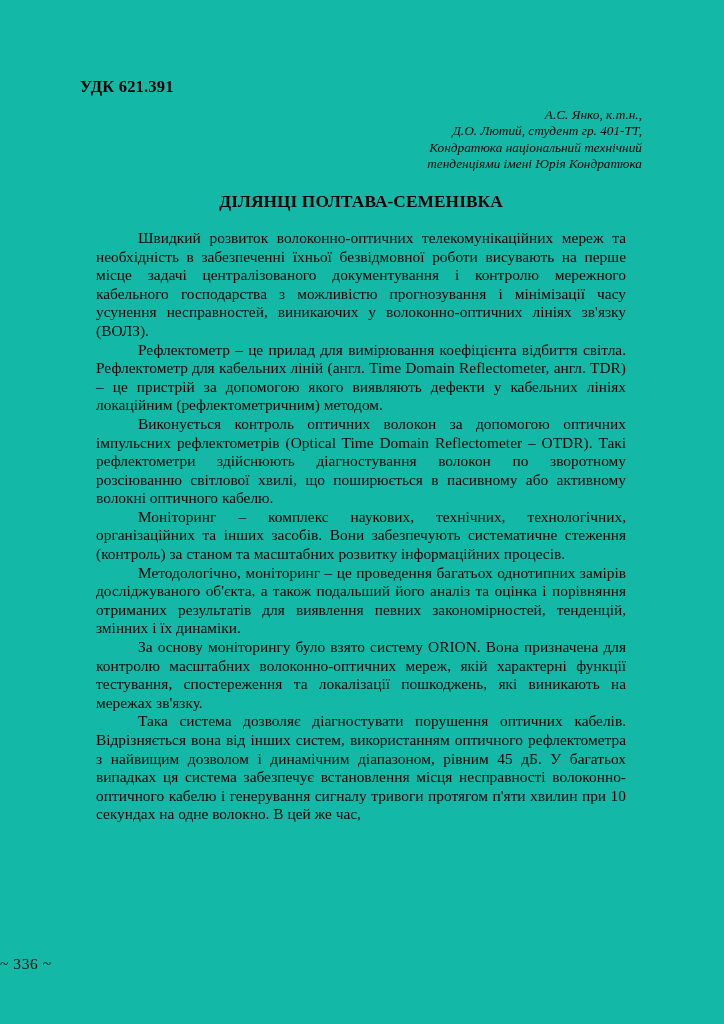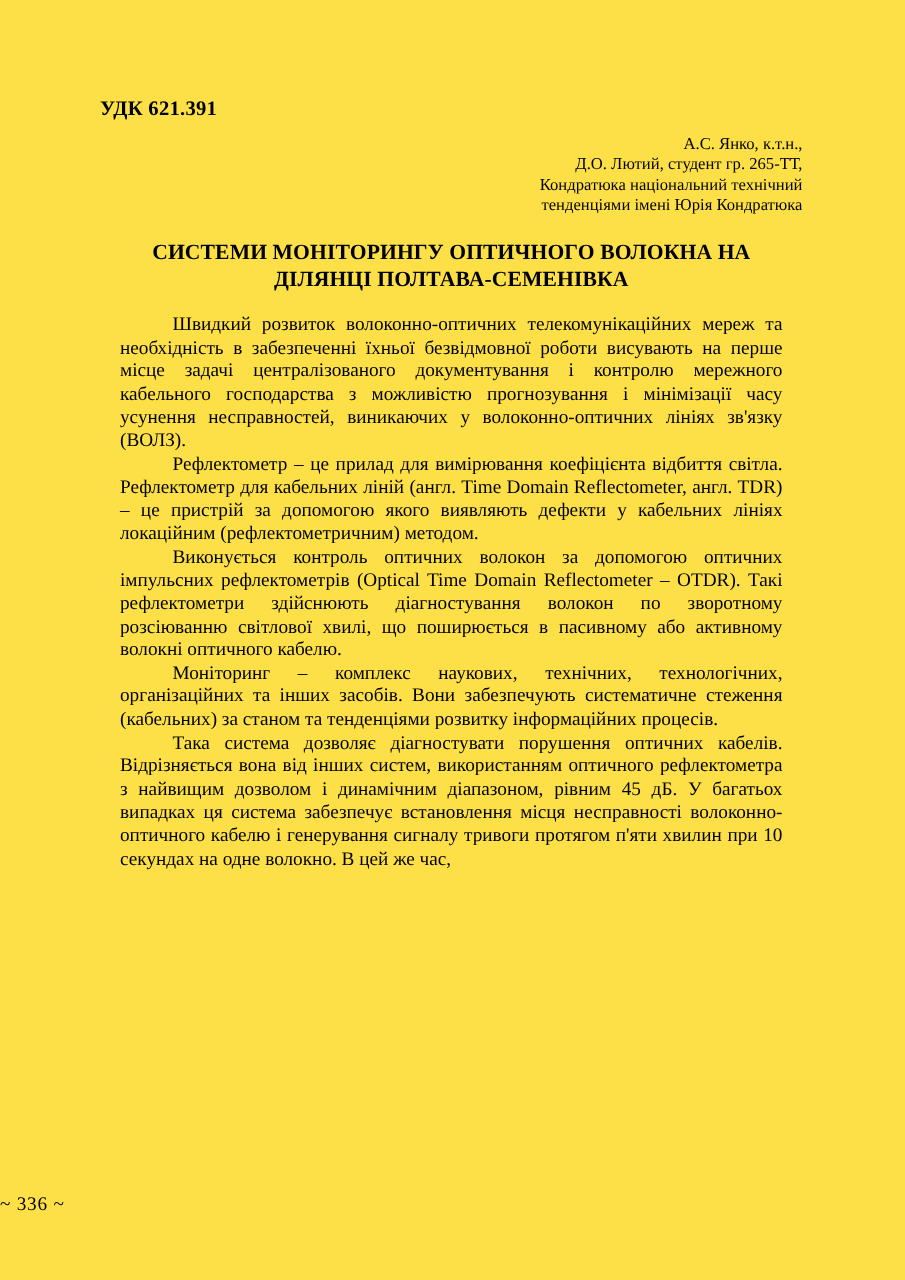--- a/index.html
+++ b/index.html
@@ -16,41 +16,42 @@
     color: #000000;
     -webkit-font-smoothing: antialiased;
   }
 
   .page {
     position: relative;
     width: 724px;
     height: 1024px;
     box-sizing: border-box;
     padding: 0;
-    background: #fde047;
+    background: #14b8a6;
   }
 
   .content {
     position: absolute;
     left: 80px;
     top: 78px;
     width: 562px;
   }
 
   
   .udk {
     font-size: 16.5px;
     font-weight: bold;
     line-height: 1.15;
     letter-spacing: 0.2px;
     margin: 0 0 10px 0;
   }
 
   .byline {
     text-align: right;
+    font-style: italic;
     font-size: 13.3px;
     line-height: 16.5px;
     margin: 0 0 2px 0;
   }
   .byline-line { display: block; white-space: nowrap; }
 
   
   .doc-title {
     margin: 18px 0 10px 0;
     text-align: center;
@@ -91,35 +92,36 @@
 <body>
 
 <div class="page">
 
   <div class="content">
 
     <div class="udk">УДК 621.391</div>
 
     <div class="byline">
       <span class="byline-line">А.С. Янко, к.т.н.,</span>
-      <span class="byline-line">Д.О. Лютий, студент гр. 265-ТТ,</span>
+      <span class="byline-line">Д.О. Лютий, студент гр. 401-ТТ,</span>
       <span class="byline-line">Кондратюка національний технічний</span>
       <span class="byline-line">тенденціями імені Юрія Кондратюка</span>
     </div>
 
     <h1 class="doc-title">
-      <span class="title-line">СИСТЕМИ МОНІТОРИНГУ ОПТИЧНОГО ВОЛОКНА НА</span>
       <span class="title-line">ДІЛЯНЦІ ПОЛТАВА-СЕМЕНІВКА</span>
     </h1>
 
     <div class="body-text">
       <p class="para">Швидкий розвиток волоконно-оптичних телекомунікаційних мереж та необхідність в забезпеченні їхньої безвідмовної роботи висувають на перше місце задачі централізованого документування і контролю мережного кабельного господарства з можливістю прогнозування і мінімізації часу усунення несправностей, виникаючих у волоконно-оптичних лініях зв'язку (ВОЛЗ).</p>
       <p class="para">Рефлектометр – це прилад для вимірювання коефіцієнта відбиття світла. Рефлектометр для кабельних ліній (англ. Time Domain Reflectometer, англ. TDR) – це пристрій за допомогою якого виявляють дефекти у кабельних лініях локаційним (рефлектометричним) методом.</p>
       <p class="para">Виконується контроль оптичних волокон за допомогою оптичних імпульсних рефлектометрів (Optical Time Domain Reflectometer – OTDR). Такі рефлектометри здійснюють діагностування волокон по зворотному розсіюванню світлової хвилі, що поширюється в пасивному або активному волокні оптичного кабелю.</p>
-      <p class="para">Моніторинг – комплекс наукових, технічних, технологічних, організаційних та інших засобів. Вони забезпечують систематичне стеження (кабельних) за станом та тенденціями розвитку інформаційних процесів.</p>
+      <p class="para">Моніторинг – комплекс наукових, технічних, технологічних, організаційних та інших засобів. Вони забезпечують систематичне стеження (контроль) за станом та масштабних розвитку інформаційних процесів.</p>
+      <p class="para">Методологічно, моніторинг – це проведення багатьох однотипних замірів досліджуваного об'єкта, а також подальший його аналіз та оцінка і порівняння отриманих результатів для виявлення певних закономірностей, тенденцій, змінних і їх динаміки.</p>
+      <p class="para">За основу моніторингу було взято систему ORION. Вона призначена для контролю масштабних волоконно-оптичних мереж, якій характерні функції тестування, спостереження та локалізації пошкоджень, які виникають на мережах зв'язку.</p>
       <p class="para">Така система дозволяє діагностувати порушення оптичних кабелів. Відрізняється вона від інших систем, використанням оптичного рефлектометра з найвищим дозволом і динамічним діапазоном, рівним 45 дБ. У багатьох випадках ця система забезпечує встановлення місця несправності волоконно-оптичного кабелю і генерування сигналу тривоги протягом п'яти хвилин при 10 секундах на одне волокно. В цей же час,</p>
     </div>
 
   </div>
 
   <div class="footer">~ 336 ~</div>
 
 </div>
 
 </body></html>

